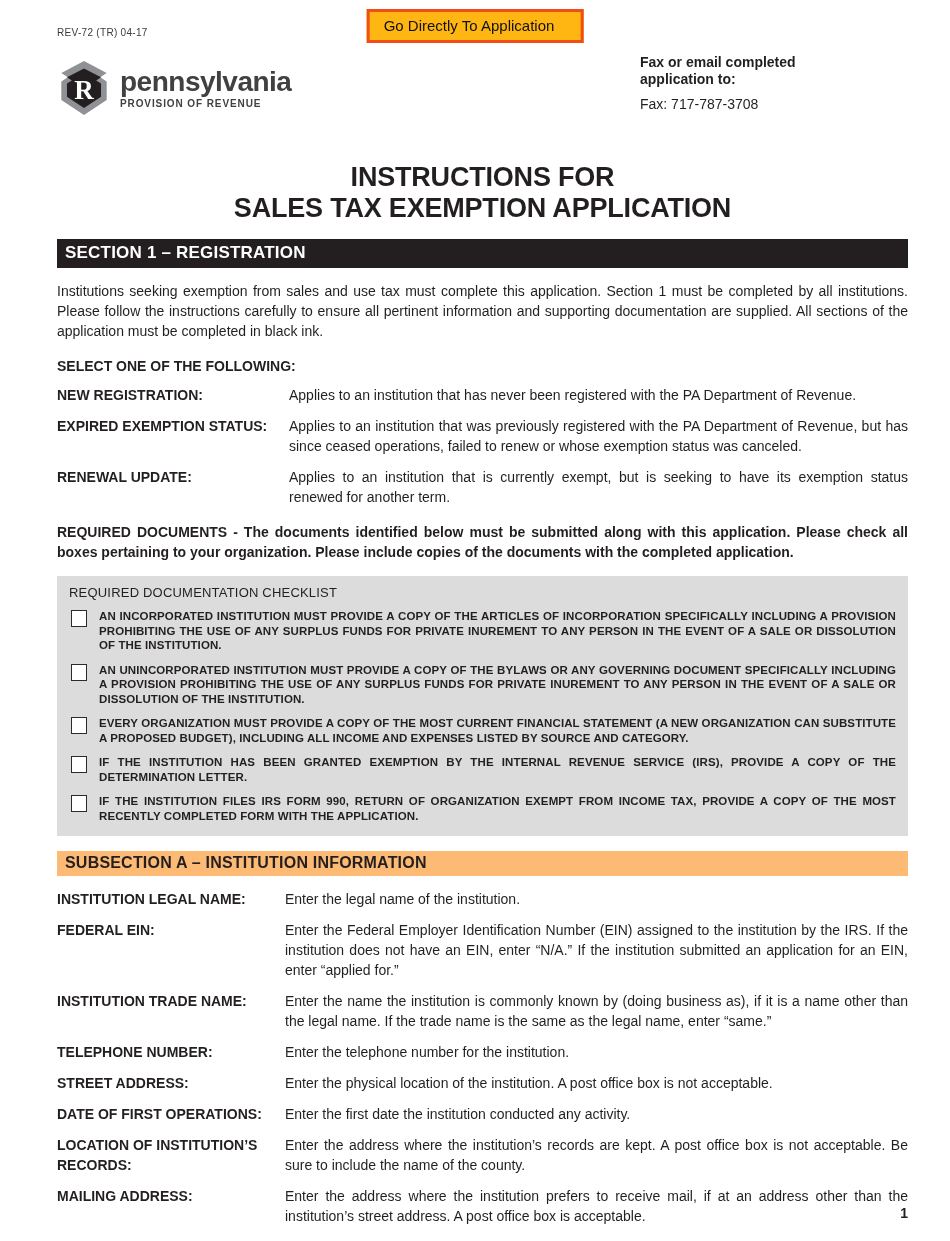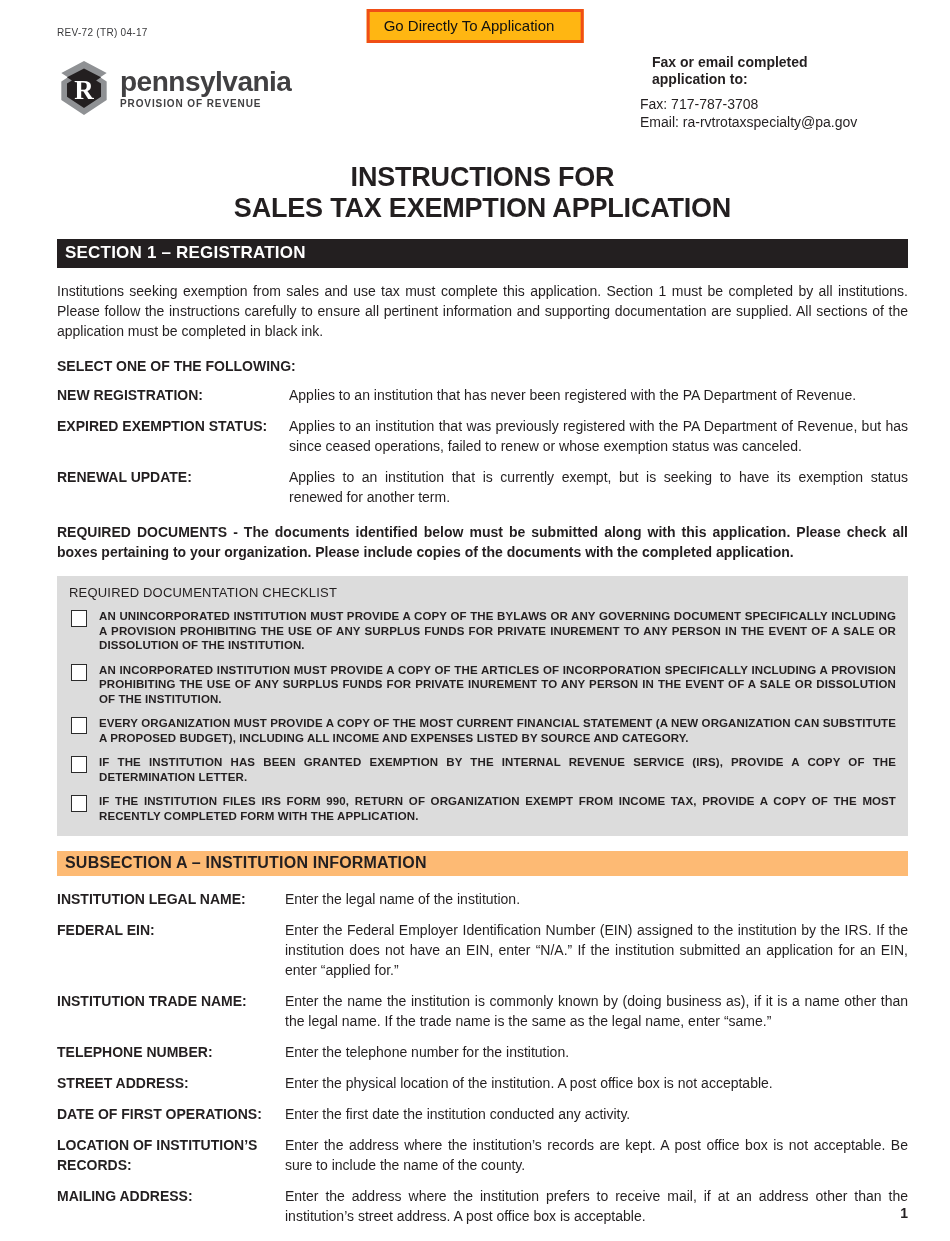--- a/index.html
+++ b/index.html
@@ -31,21 +31,21 @@
   .logo-text { display: flex; flex-direction: column; }
   .logo-state {
     font-size: 28px; font-weight: bold; color: #414042;
     letter-spacing: -0.5px; line-height: 28px;
   }
   .logo-dept {
     font-size: 10px; font-weight: bold; color: #414042;
     letter-spacing: 0.9px; margin-top: 2px;
   }
   .contact { position: absolute; left: 640px; top: 54px; width: 280px; }
-  .contact-heading { font-size: 14px; font-weight: bold; line-height: 17px; width: 200px; margin-left: 12px; }
+  .contact-heading { font-size: 14px; font-weight: bold; line-height: 17px; width: 200px; }
   .contact-line { font-size: 14px; line-height: 18px; margin-top: 0; }
   .contact-lines { margin-top: 7px; }
 
   
   .content { position: absolute; left: 57px; top: 162px; width: 851px; }
 
   .doc-title { text-align: center; font-weight: bold; font-size: 27px; line-height: 31px; letter-spacing: -0.2px; }
 
   .section-bar {
     margin-top: 15px; background: #231f20; color: #ffffff;
@@ -107,21 +107,20 @@
     <div class="logo-text">
       <div class="logo-state">pennsylvania</div>
       <div class="logo-dept">PROVISION OF REVENUE</div>
     </div>
   </div>
 
   <div class="contact">
     <div class="contact-heading">Fax or email completed application to:</div>
     <div class="contact-lines">
       <div class="contact-line">Fax: 717-787-3708</div>
-      <div class="contact-line">Email: ra-rvtrotaxspecialty@pa.gov</div>
     </div>
   </div>
 
   <div class="content">
 
     <div class="doc-title">
       <div>INSTRUCTIONS FOR</div>
       <div>SALES TAX EXEMPTION APPLICATION</div>
     </div>
 
@@ -146,25 +145,25 @@
       </div>
     </div>
 
     <p class="body-text req-note">REQUIRED DOCUMENTS - The documents identified below must be submitted along with this application. Please check all boxes pertaining to your organization. Please include copies of the documents with the completed application.</p>
 
     <div class="checklist">
       <div class="checklist-heading">REQUIRED DOCUMENTATION CHECKLIST</div>
 
       <div class="check-item">
         <div class="checkbox"></div>
+        <div class="check-text">AN INCORPORATED INSTITUTION MUST PROVIDE A COPY OF THE ARTICLES OF INCORPORATION SPECIFICALLY INCLUDING A PROVISION PROHIBITING THE USE OF ANY SURPLUS FUNDS FOR PRIVATE INUREMENT TO ANY PERSON IN THE EVENT OF A SALE OR DISSOLUTION OF THE INSTITUTION.</div>
+      </div>
+      <div class="check-item">
+        <div class="checkbox"></div>
         <div class="check-text">AN UNINCORPORATED INSTITUTION MUST PROVIDE A COPY OF THE BYLAWS OR ANY GOVERNING DOCUMENT SPECIFICALLY INCLUDING A PROVISION PROHIBITING THE USE OF ANY SURPLUS FUNDS FOR PRIVATE INUREMENT TO ANY PERSON IN THE EVENT OF A SALE OR DISSOLUTION OF THE INSTITUTION.</div>
-      </div>
-      <div class="check-item">
-        <div class="checkbox"></div>
-        <div class="check-text">AN INCORPORATED INSTITUTION MUST PROVIDE A COPY OF THE ARTICLES OF INCORPORATION SPECIFICALLY INCLUDING A PROVISION PROHIBITING THE USE OF ANY SURPLUS FUNDS FOR PRIVATE INUREMENT TO ANY PERSON IN THE EVENT OF A SALE OR DISSOLUTION OF THE INSTITUTION.</div>
       </div>
       <div class="check-item">
         <div class="checkbox"></div>
         <div class="check-text">EVERY ORGANIZATION MUST PROVIDE A COPY OF THE MOST CURRENT FINANCIAL STATEMENT (A NEW ORGANIZATION CAN SUBSTITUTE A PROPOSED BUDGET), INCLUDING ALL INCOME AND EXPENSES LISTED BY SOURCE AND CATEGORY.</div>
       </div>
       <div class="check-item">
         <div class="checkbox"></div>
         <div class="check-text">IF THE INSTITUTION HAS BEEN GRANTED EXEMPTION BY THE INTERNAL REVENUE SERVICE (IRS), PROVIDE A COPY OF THE DETERMINATION LETTER.</div>
       </div>
       <div class="check-item">

